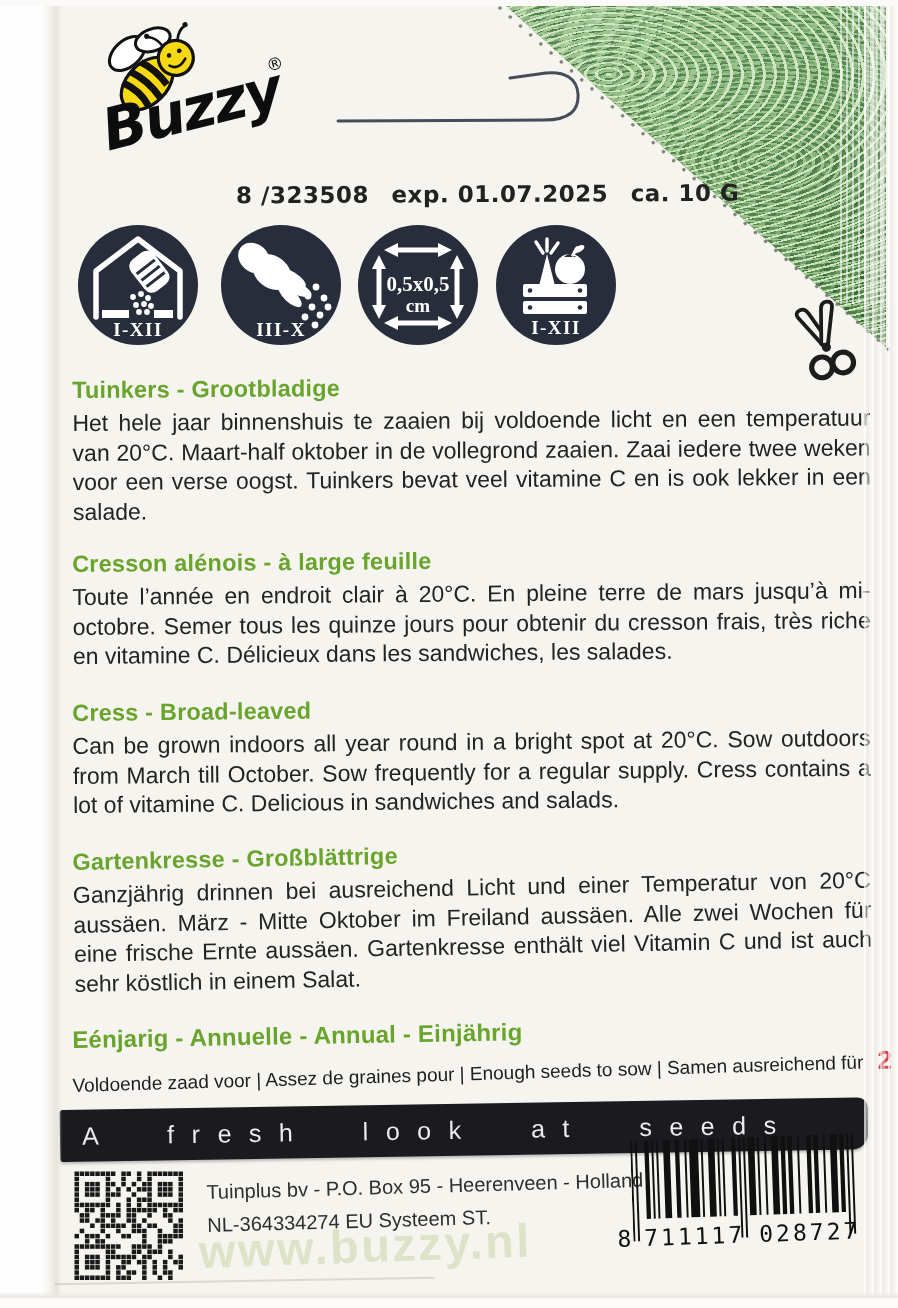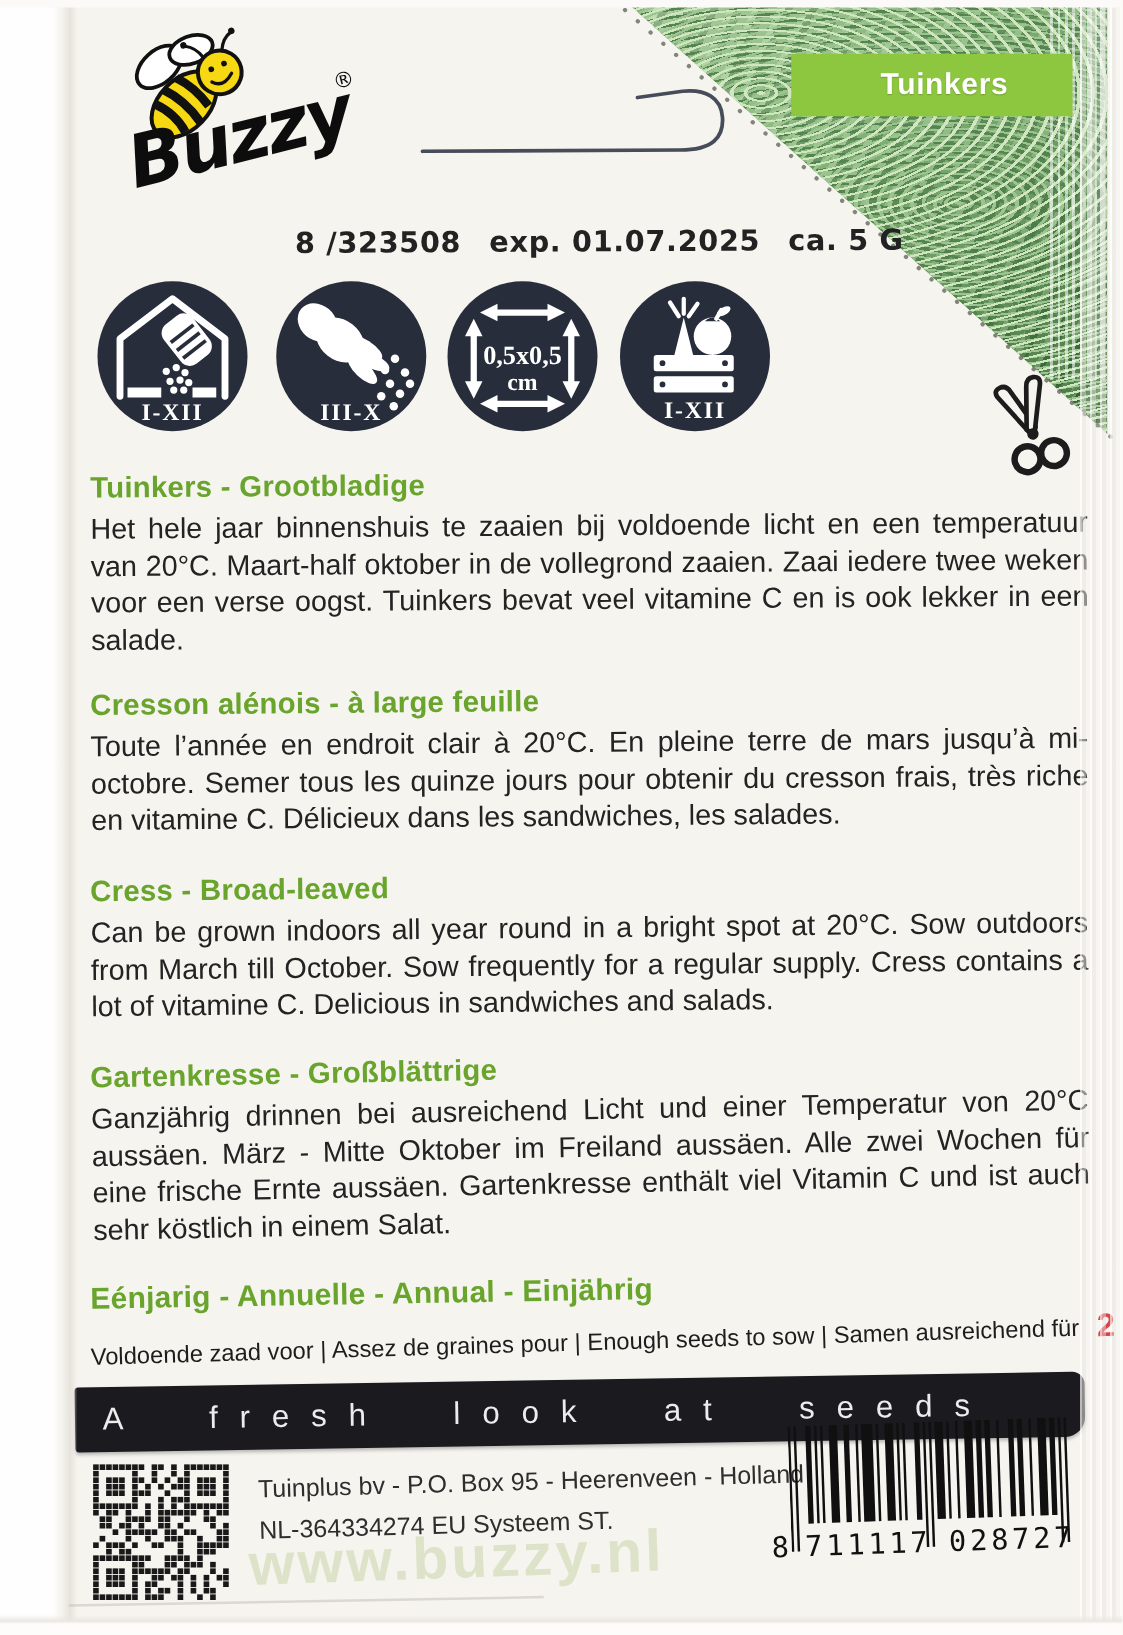--- a/index.html
+++ b/index.html
@@ -84,23 +84,20 @@
   <svg class="scissors" viewBox="0 0 100 100">
     <g stroke="#1c1c1c" stroke-width="4" fill="#f6f4ef" stroke-linejoin="round">
       <path d="M50 56 L32 16 Q30 10 36 9 Q42 8 44 15 L55 50 Z"></path>
       <path d="M52 56 L70 16 Q72 10 66 9 Q60 8 58 15 L47 50 Z"></path>
     </g>
     <circle cx="51" cy="55" r="3.4" fill="none" stroke="#1c1c1c" stroke-width="3"></circle>
     <circle cx="40" cy="74" r="11" fill="none" stroke="#1c1c1c" stroke-width="5.5"></circle>
     <circle cx="63" cy="76" r="11" fill="none" stroke="#1c1c1c" stroke-width="5.5"></circle>
   </svg>
 
-  <div class="variety-tab">
-    <span>Tuinkers</span>
-  </div>
 
   <svg class="logo" viewBox="0 0 280 150">
     <g transform="rotate(-14 95 60)">
       <ellipse cx="76" cy="30" rx="21" ry="13" fill="#fff" stroke="#111" stroke-width="3" transform="rotate(-28 76 30)"></ellipse>
       <ellipse cx="104" cy="23" rx="18" ry="11" fill="#fff" stroke="#111" stroke-width="3" transform="rotate(-6 104 23)"></ellipse>
       <g transform="rotate(-32 88 64)">
         <ellipse cx="88" cy="64" rx="31" ry="20" fill="#f6d813" stroke="#111" stroke-width="3.2"></ellipse>
         <path d="M72 47 Q78 64 73 80" stroke="#111" stroke-width="7" fill="none"></path>
         <path d="M85 44 Q91 62 87 83" stroke="#111" stroke-width="7" fill="none"></path>
         <path d="M99 45 Q104 60 101 79" stroke="#111" stroke-width="7" fill="none"></path>
@@ -120,21 +117,21 @@
     </g>
   </svg>
 
   <svg class="hookline" viewBox="0 0 280 90">
     <path d="M18 66 L224 65 C250 65 259 55 258 39 C257 23 244 16 226 18 L190 23" fill="none" stroke="#333a48" stroke-width="3" stroke-linecap="round" opacity="0.9"></path>
   </svg>
 
   <div class="batch">
     <span>8 /323508</span>
     <span>exp. 01.07.2025</span>
-    <span>ca. 5 G</span>
+    <span>ca. 10 G</span>
   </div>
 
   <svg class="pict" style="left:75px" viewBox="0 0 126 126">
     <circle cx="63" cy="63" r="60" fill="#272d3a"></circle>
     <path d="M21 95 L21 49 L63 17 L105 49 L105 95" fill="none" stroke="#fff" stroke-width="5.5" stroke-linejoin="round" stroke-linecap="round"></path>
     <g transform="rotate(-38 74 50)">
       <rect x="60" y="30" width="29" height="40" rx="9" fill="#fff"></rect>
       <line x1="63" y1="44" x2="86" y2="44" stroke="#272d3a" stroke-width="3"></line>
       <line x1="63" y1="52" x2="86" y2="52" stroke="#272d3a" stroke-width="3"></line>
       <line x1="63" y1="60" x2="86" y2="60" stroke="#272d3a" stroke-width="3"></line>

